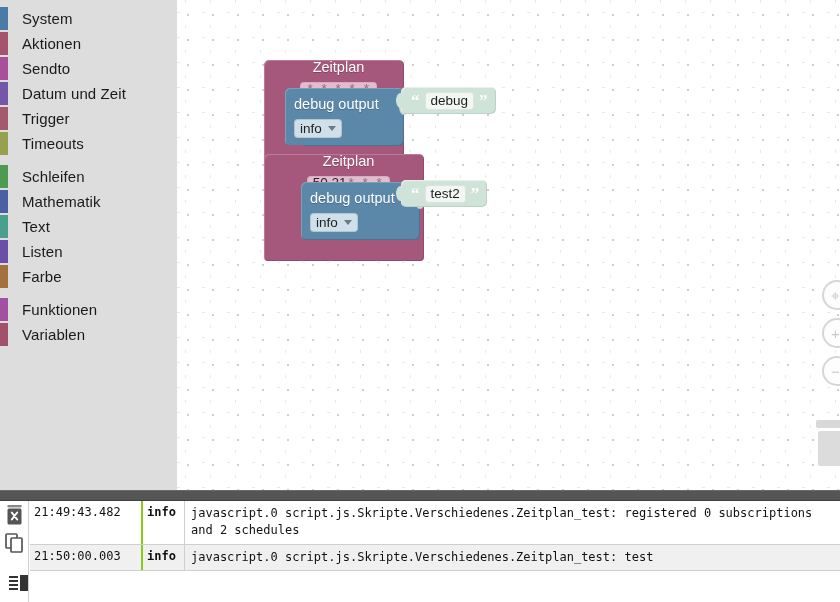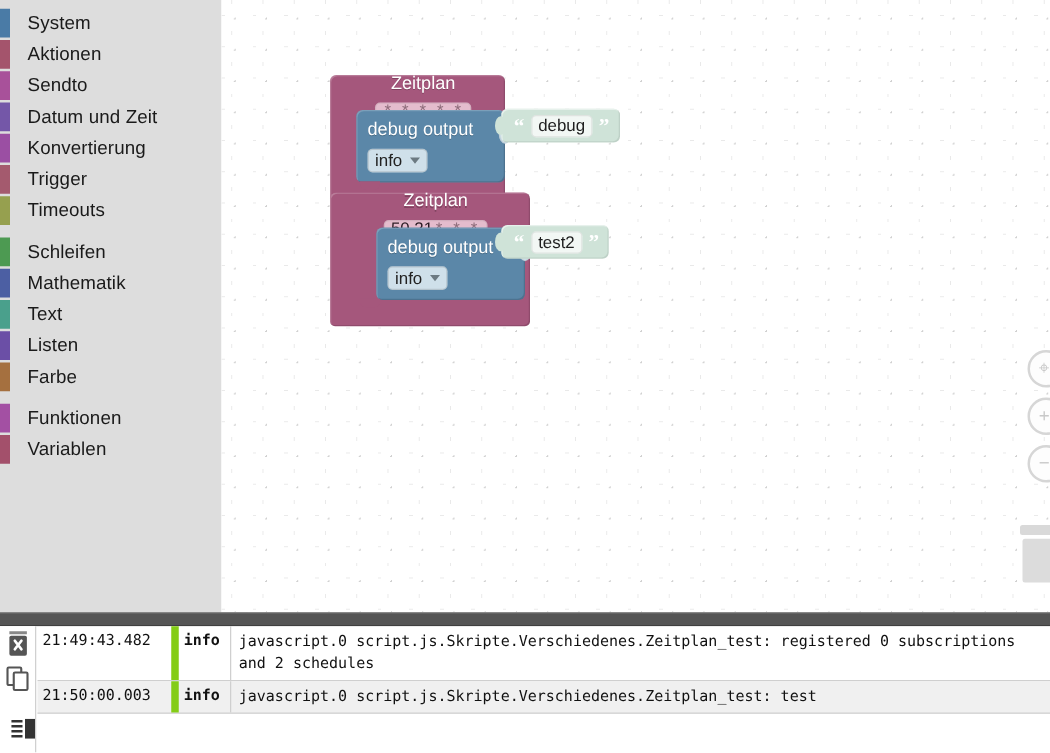--- a/index.html
+++ b/index.html
@@ -191,21 +191,21 @@
     position:absolute; left:4px; width:21px; height:24px; cursor:pointer;
   }
   #log-table{
     position:absolute; left:30px; top:0; right:0; bottom:0;
     font-family:"DejaVu Sans Mono", monospace; font-size:12px;
   }
   .log-row{ display:flex; align-items:stretch; border-bottom:1px solid #cfcfcf; }
   .log-row.alt{ background:#f0f0f0; }
   .c-time{
     width:113px; padding:4px 22px 4px 4px; text-align:left; color:#111;
-    border-right:6px solid #84cc16; white-space:nowrap;
+    border-right:2px solid #84cc16; white-space:nowrap;
   }
   .c-sev{
     width:42px; padding:4px 4px; color:#111; font-weight:bold;
     border-right:1px solid #cfcfcf;
   }
   .c-msg{ flex:1; padding:4px 6px; color:#111; line-height:1.45; word-break:break-word; }
   .bars{ position:absolute; left:5px; top:5px; width:20px; height:16px; }
 </style>
 </head>
 <body>
@@ -221,24 +221,20 @@
         <span class="tb-swatch" style="background: rgb(164, 84, 108);"></span>
         <span class="tb-label">Aktionen</span>
       </div>
       <div class="tb-row">
         <span class="tb-swatch" style="background: rgb(168, 81, 154);"></span>
         <span class="tb-label">Sendto</span>
       </div>
       <div class="tb-row">
         <span class="tb-swatch" style="background: rgb(116, 87, 168);"></span>
         <span class="tb-label">Datum und Zeit</span>
-      </div>
-      <div class="tb-row">
-        <span class="tb-swatch" style="background: rgb(155, 79, 163);"></span>
-        <span class="tb-label">Konvertierung</span>
       </div>
       <div class="tb-row">
         <span class="tb-swatch" style="background: rgb(164, 90, 110);"></span>
         <span class="tb-label">Trigger</span>
       </div>
       <div class="tb-row">
         <span class="tb-swatch" style="background: rgb(150, 160, 79);"></span>
         <span class="tb-label">Timeouts</span>
       </div>
       <div class="tb-gap"></div>

